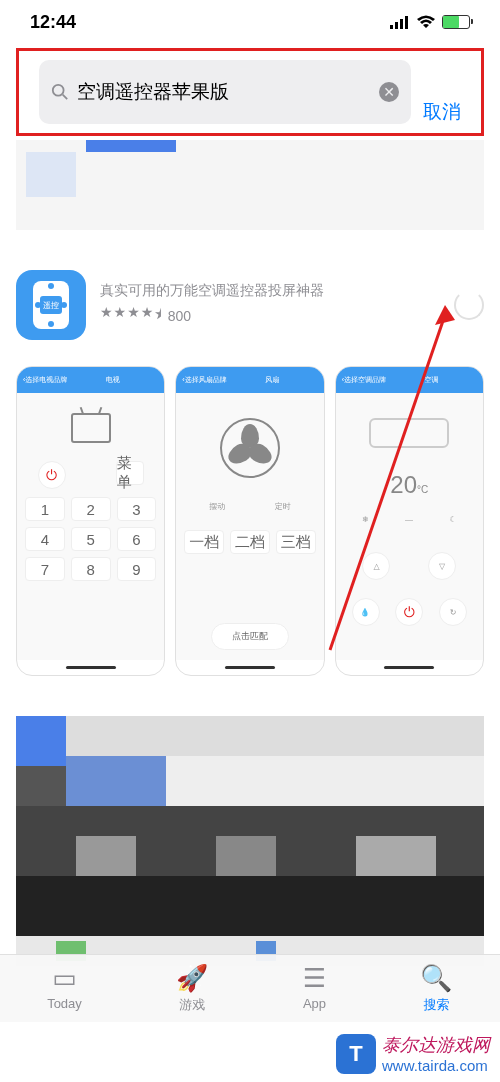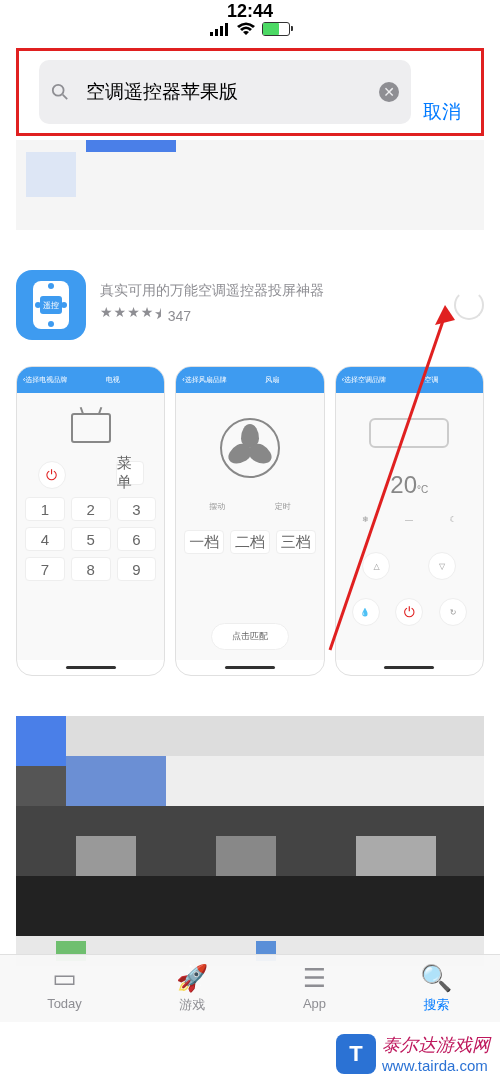--- a/index.html
+++ b/index.html
@@ -1,27 +1,27 @@
 <!DOCTYPE html>
 <html><head>
   <meta charset="utf-8">
   <style>
     * { margin: 0; padding: 0; box-sizing: border-box; }
     body { font-family: -apple-system, BlinkMacSystemFont, "PingFang SC", sans-serif; background: #fff; width: 500px; height: 1082px; position: relative; overflow: hidden; }
     
-    .status-bar { display: flex; justify-content: flex-end; align-items: center; padding: 8px 30px; height: 44px; flex-direction: column; }
+    .status-bar { display: flex; justify-content: space-between; align-items: center; padding: 8px 30px; height: 44px; }
     .status-time { font-size: 18px; font-weight: 600; }
     .status-icons { display: flex; gap: 6px; align-items: center; }
     .signal-icon, .wifi-icon { width: 20px; height: 14px; }
     .battery { width: 28px; height: 14px; border: 1.5px solid #333; border-radius: 3px; position: relative; }
     .battery::after { content: ''; position: absolute; right: -4px; top: 3px; width: 2px; height: 5px; background: #333; border-radius: 0 1px 1px 0; }
     .battery-fill { width: 60%; height: 100%; background: #4cd964; border-radius: 1px; }
     
     .search-row { display: flex; align-items: center; padding: 8px 20px; gap: 12px; border: 3px solid #e02020; margin: 4px 16px; }
-    .search-container { flex: 1; display: flex; align-items: center; background: #eeeef0; border-radius: 10px; padding: 21px 12px; gap: 17px; }
+    .search-container { flex: 1; display: flex; align-items: center; background: #eeeef0; border-radius: 10px; padding: 21px 12px; gap: 8px; }
     .search-icon-svg { width: 18px; height: 18px; }
     .search-input { flex: 1; border: none; background: transparent; font-size: 19px; outline: none; }
     .clear-btn { width: 20px; height: 20px; border-radius: 50%; background: #8e8e93; display: flex; align-items: center; justify-content: center; color: #eeeef0; font-size: 14px; cursor: pointer; }
     .cancel-btn { color: #007aff; font-size: 19px; cursor: pointer; margin-top: 40px; }
     
     .content-area { padding: 0 16px; }
     .blurred-section { height: 90px; background: #f5f5f5; margin-bottom: 30px; position: relative; }
     .blur-tab { position: absolute; top: 0; left: 70px; width: 90px; height: 12px; background: #4a7fe8; }
     .blur-patch { position: absolute; top: 12px; left: 10px; width: 50px; height: 45px; background: #dde6f5; }
     
@@ -127,21 +127,21 @@
     <div class="app-info">
       <div class="app-subtitle">真实可用的万能空调遥控器投屏神器</div>
       <div class="app-rating">
         <div class="stars">
           <span class="star">★</span>
           <span class="star">★</span>
           <span class="star">★</span>
           <span class="star">★</span>
           <span class="star">⯨</span>
         </div>
-        <span class="rating-count">347</span>
+        <span class="rating-count">800</span>
       </div>
     </div>
     <div class="download-spinner"></div>
   </div>
 
   <div class="screenshots">
     <div class="screenshot">
       <div class="ss-header">
           <span>‹选择电视品牌</span>
           <span>电视</span>

